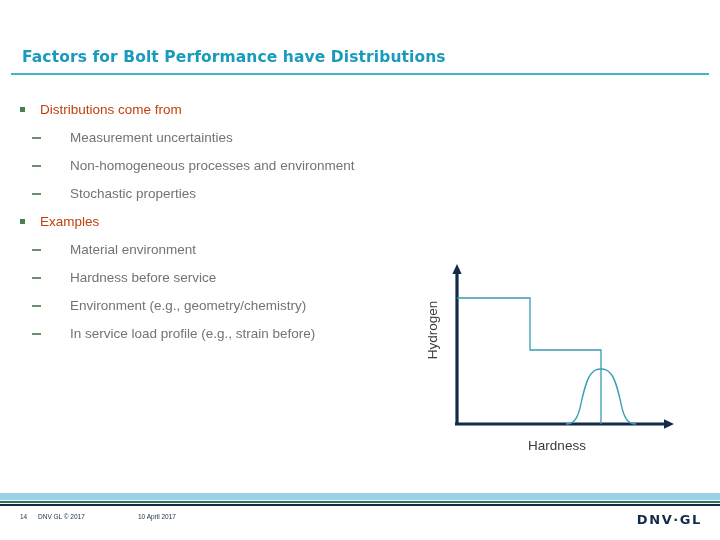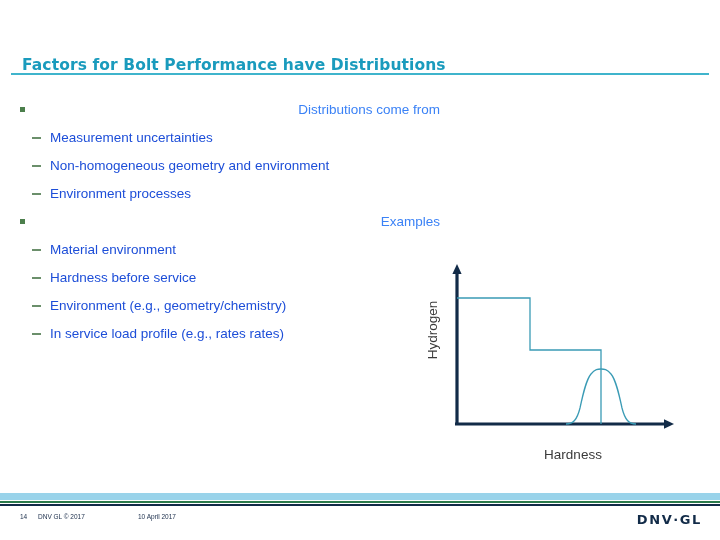--- a/index.html
+++ b/index.html
@@ -19,21 +19,21 @@
     left: 0; top: 0;
     width: 720px;
     height: 540px;
     background: #ffffff;
   }
 
   
   #title {
     position: absolute;
     left: 22px;
-    top: 56px;
+    top: 48px;
     width: 680px;
     font-size: 15.5px;
     font-weight: bold;
     color: #1a9bbd;
     letter-spacing: 0.1px;
     white-space: nowrap;
     font-family: "DejaVu Sans", sans-serif;
   }
   #title-rule {
     position: absolute;
@@ -47,48 +47,48 @@
   
   #body {
     position: absolute;
     left: 0;
     top: 96px;
     width: 440px;
   }
   .lvl1 {
     position: relative;
     height: 28px;
-    padding-left: 6px;
-    font-size: 13.5px;
-    color: #3b82f6;
+    padding-left: 20px;
+    font-size: 13.5px;
+    color: #c2410c;
     font-family: "Liberation Sans", sans-serif;
     line-height: 28px;
     white-space: nowrap;
-    text-align: right;
   }
   .lvl1 .sq {
     position: absolute;
     left: 20px;
     top: 11px;
     width: 5px;
     height: 5px;
     background: #4c7f4c;
   }
   .lvl1 .t {
     display: inline-block;
     margin-left: 20px;
   }
   .lvl2 {
     position: relative;
     height: 28px;
     font-size: 13.5px;
-    color: #1d4ed8;
+    color: #737373;
     font-family: "Liberation Sans", sans-serif;
     line-height: 28px;
     white-space: nowrap;
+    padding-left: 20px;
   }
   .lvl2 .dash {
     position: absolute;
     left: 32px;
     top: 13px;
     width: 9px;
     height: 1.5px;
     background: #6b8f6b;
   }
   .lvl2 .t {
@@ -111,29 +111,28 @@
     top: 330px;
     transform: translate(-50%, -50%) rotate(-90deg);
     transform-origin: center center;
     font-size: 13.5px;
     color: #3a3a3a;
     font-family: "Liberation Sans", sans-serif;
     white-space: nowrap;
   }
   #xlabel {
     position: absolute;
-    left: 533px;
+    left: 517px;
     top: 438px;
     width: 80px;
     text-align: center;
     font-size: 13.5px;
     color: #3a3a3a;
     font-family: "Liberation Sans", sans-serif;
     white-space: nowrap;
-    margin-top: 9px;
   }
 
   
   #footer-bands {
     position: absolute;
     left: 0;
     top: 493px;
     width: 720px;
     height: 13px;
   }
@@ -197,46 +196,46 @@
     <div class="lvl1">
       <span class="sq"></span>
       <span class="t">Distributions come from</span>
     </div>
     <div class="lvl2">
       <span class="dash"></span>
       <span class="t">Measurement uncertainties</span>
     </div>
     <div class="lvl2">
       <span class="dash"></span>
-      <span class="t">Non-homogeneous geometry and environment</span>
-    </div>
-    <div class="lvl2">
-      <span class="dash"></span>
-      <span class="t">Environment processes</span>
+      <span class="t">Non-homogeneous processes and environment</span>
+    </div>
+    <div class="lvl2">
+      <span class="dash"></span>
+      <span class="t">Stochastic properties</span>
     </div>
 
     <div class="lvl1">
       <span class="sq"></span>
       <span class="t">Examples</span>
     </div>
     <div class="lvl2">
       <span class="dash"></span>
       <span class="t">Material environment</span>
     </div>
     <div class="lvl2">
       <span class="dash"></span>
       <span class="t">Hardness before service</span>
     </div>
     <div class="lvl2">
       <span class="dash"></span>
       <span class="t">Environment (e.g., geometry/chemistry)</span>
     </div>
     <div class="lvl2">
       <span class="dash"></span>
-      <span class="t">In service load profile (e.g., rates rates)</span>
+      <span class="t">In service load profile (e.g., strain before)</span>
     </div>
 
   </div>
 
   <div id="figure">
     <svg id="fig-svg" width="290" height="210" viewBox="0 0 290 210">
 
       <g>
         <line x1="47" y1="14" x2="47" y2="167" stroke="#122b48" stroke-width="3.2"></line>
         <polygon points="47,6 42.4,16 51.6,16" fill="#122b48"></polygon>

